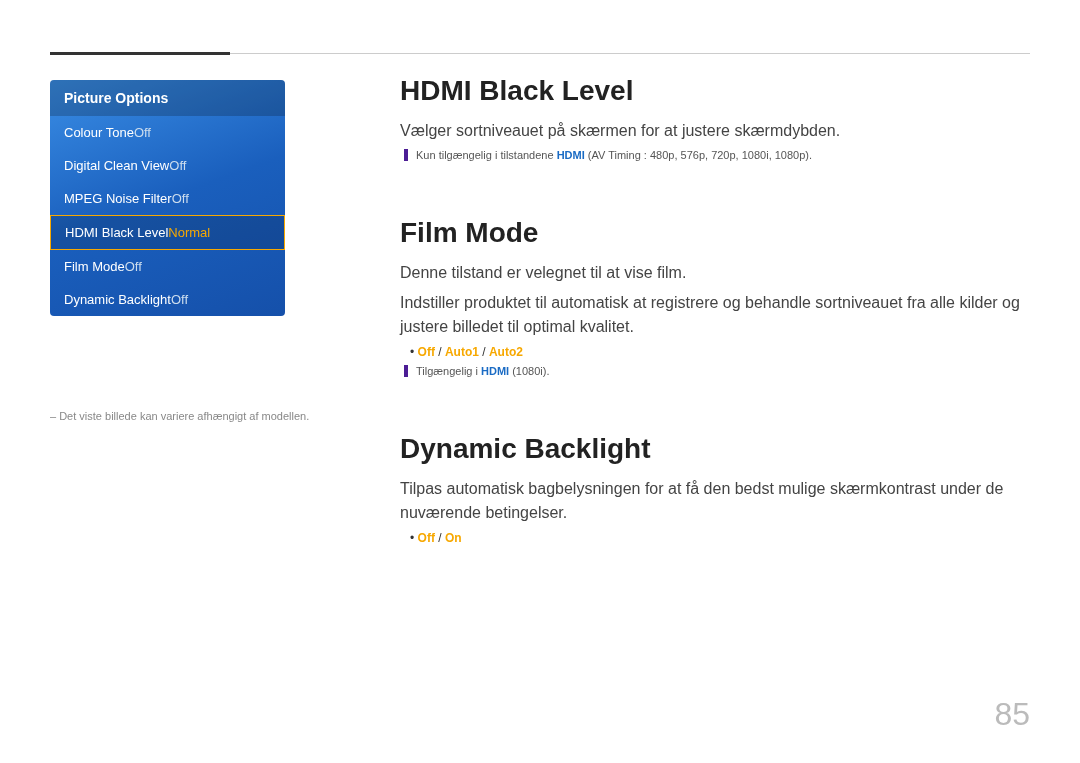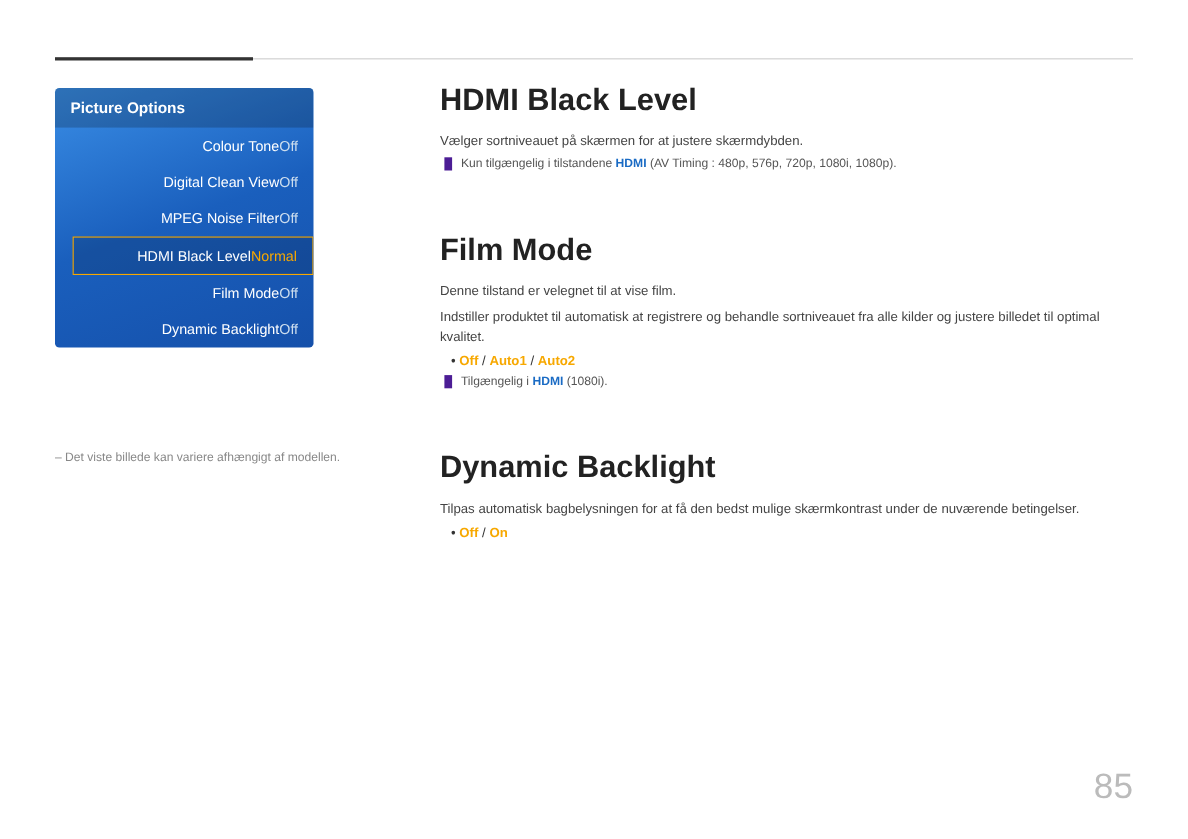--- a/index.html
+++ b/index.html
@@ -50,26 +50,25 @@
     .picture-options-title {
       background: rgba(0,0,0,0.2);
       color: #fff;
       font-size: 14px;
       font-weight: bold;
       padding: 10px 14px;
     }
 
     .menu-item {
       display: flex;
-      justify-content: flex-end;
+      justify-content: flex-start;
       align-items: center;
       padding: 9px 14px;
       color: #fff;
       font-size: 13px;
-      margin-left: 16px;
     }
 
     .menu-item.selected {
       background: rgba(0,0,0,0.15);
       border: 1px solid #f7a800;
       color: #fff;
     }
 
     .menu-item .item-value {
       color: #cde;
@@ -97,21 +96,21 @@
     }
 
     .section-title {
       font-size: 28px;
       font-weight: bold;
       color: #222;
       margin-bottom: 12px;
     }
 
     .section-desc {
-      font-size: 12px;
+      font-size: 16px;
       color: #444;
       margin-bottom: 6px;
       line-height: 1.5;
     }
 
     .bullet-list {
       list-style: none;
       margin: 6px 0 6px 10px;
     }
 
@@ -139,21 +138,21 @@
     .option-blue {
       color: #1a6bc4;
       font-weight: bold;
     }
 
     .note-line {
       font-size: 11px;
       color: #555;
       margin: 4px 0 4px 4px;
       padding-left: 8px;
-      border-left: 7px solid #4c1d95;
+      border-left: 4px solid #4c1d95;
     }
 
     .section-divider {
       margin: 22px 0 14px 0;
       border: none;
     }
 
     
     .page-number {
       position: absolute;

